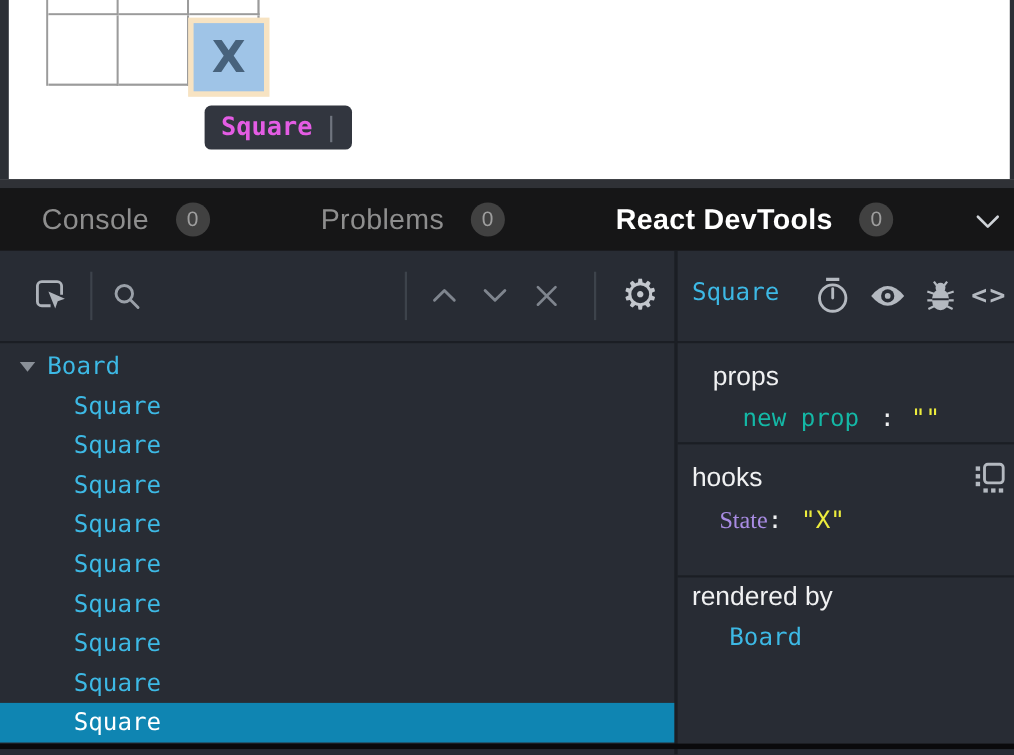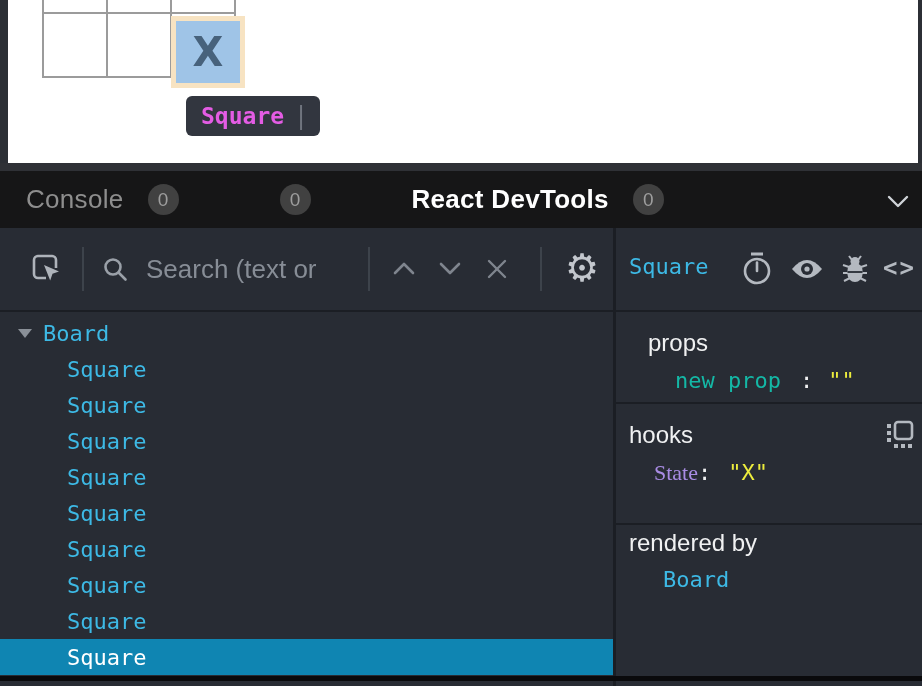--- a/index.html
+++ b/index.html
@@ -20,21 +20,21 @@
              font:700 40px "DejaVu Sans", sans-serif; color:#47627c; }
   .tooltip { position:absolute; left:186px; top:96px; height:40px; background:#32363f; border-radius:6px;
              display:flex; align-items:center; padding:0 15px; gap:13px; }
   .tooltip .comp { font:700 23px "DejaVu Sans Mono", monospace; color:#e45ce4; }
   .tooltip .pipe { font:400 24px "DejaVu Sans", sans-serif; color:#6f747e; }
   .tooltip .size { font:700 23px "DejaVu Sans Mono", monospace; color:#d5d7da; }
 
   
   .band   { position:absolute; left:0; top:163px; width:922px; height:8px; background:#2f3136; }
   .tabbar { position:absolute; left:0; top:171px; width:922px; height:57px; background:#161617;
-            display:flex; align-items:center; padding-left:26px; gap:101px; }
+            display:flex; align-items:center; padding-left:38px; gap:101px; }
   .tab { display:flex; align-items:center; gap:24px; cursor:default; }
   .tab .label { font-size:26px; color:#8e8e8e; letter-spacing:.3px; }
   .tab.active .label { color:#ffffff; font-weight:700; }
   .badge { width:31px; height:31px; border-radius:50%; background:#414141; color:#9e9e9e;
            font-size:19px; display:flex; align-items:center; justify-content:center; }
   .tab-chevron { position:absolute; right:12px; top:24px; }
 
   
   .main { position:absolute; left:0; top:228px; width:922px; height:458px; background:#282c34; }
   .hdivider { position:absolute; left:0; top:82px; width:922px; height:2px; background:#1b1e24; }
@@ -110,20 +110,21 @@
   </div>
 
   <div class="band"></div>
 
   <div class="tabbar">
     <div class="tab">
       <span class="label">Console</span>
       <span class="badge">0</span>
     </div>
     <div class="tab">
+      <span class="label">Problems</span>
       <span class="badge">0</span>
     </div>
     <div class="tab active">
       <span class="label">React DevTools</span>
       <span class="badge">0</span>
     </div>
     <span class="tab-chevron">
       <svg width="24" height="13" viewBox="0 0 24 13">
           <polyline points="3,2 12,11 21,2" fill="none" stroke="#cfd3d8" stroke-width="2.4" stroke-linecap="round" stroke-linejoin="round"></polyline>
         </svg>
@@ -138,21 +139,20 @@
         <path d="M14 13 L29 19.5 L22.5 21.8 L20.2 28.5 Z" fill="#aeb3ba"></path>
       </svg>
     </span>
     <span class="tdiv" style="left:82px;"></span>
     <span class="tool" style="left:101px; top:27px;">
       <svg width="28" height="28" viewBox="0 0 28 28">
         <circle cx="12" cy="12" r="7.5" fill="none" stroke="#9aa0a8" stroke-width="2.6"></circle>
         <line x1="17.5" y1="17.5" x2="24.5" y2="24.5" stroke="#9aa0a8" stroke-width="2.6" stroke-linecap="round"></line>
       </svg>
     </span>
-    <input class="search-input" type="text" placeholder="Search (text or" style="">
     <span class="tdiv" style="left:368px;"></span>
     <span class="tool" style="left:392px; top:33px;">
       <svg width="24" height="15" viewBox="0 0 24 15">
           <polyline points="3,12 12,3 21,12" fill="none" stroke="#7f858e" stroke-width="2.6" stroke-linecap="round" stroke-linejoin="round"></polyline>
         </svg>
     </span>
     <span class="tool" style="left:438px; top:33px;">
       <svg width="24" height="15" viewBox="0 0 24 15">
           <polyline points="3,3 12,12 21,3" fill="none" stroke="#7f858e" stroke-width="2.6" stroke-linecap="round" stroke-linejoin="round"></polyline>
         </svg>

